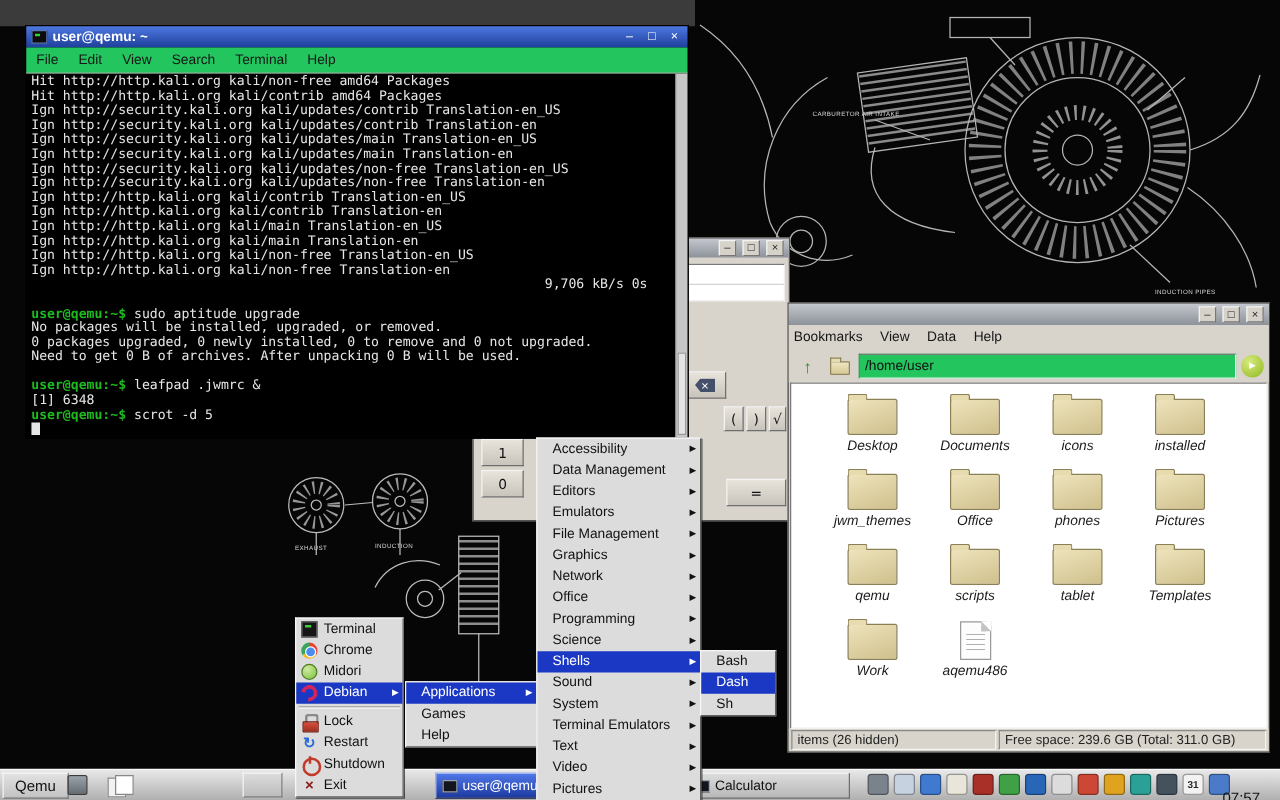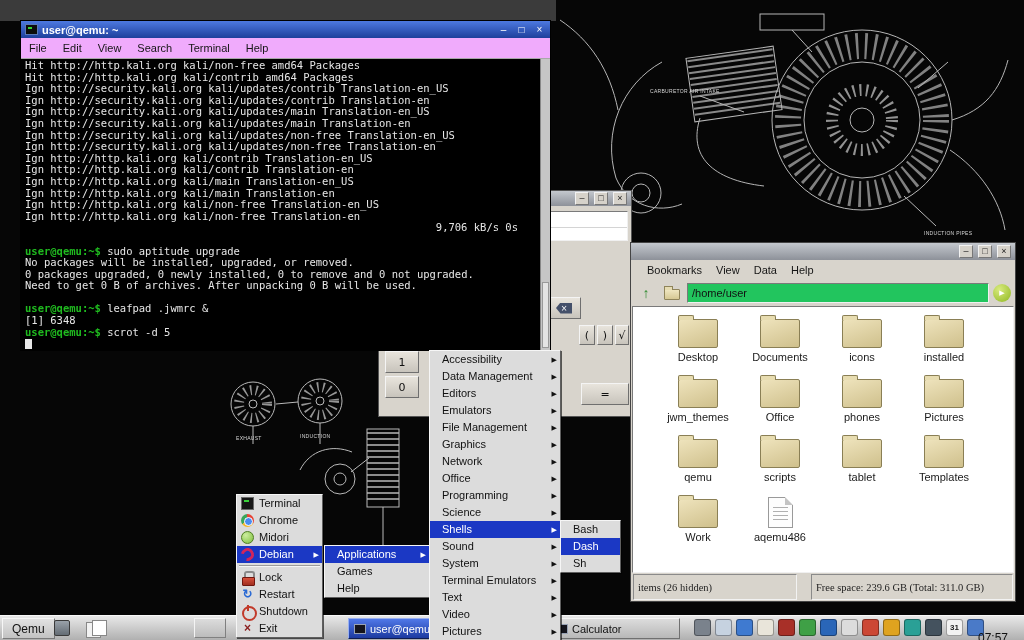--- a/index.html
+++ b/index.html
@@ -13,21 +13,21 @@
 
 .window{position:absolute;border:1px solid #000;}
 .titlebar{height:17px;display:flex;align-items:center;padding:0 4px;gap:4px;}
 .titlebar.active{background:linear-gradient(#4d79e0,var(--tbblue,#1e3f9c));}
 .titlebar.unfocused{background:linear-gradient(#c4c8ce,#8d9199);}
 .tb-title{font-size:11px;font-weight:bold;color:#fff;white-space:nowrap;overflow:hidden;}
 .titlebar.unfocused .tb-title{color:#eceff2;}
 .winbtns{margin-left:auto;display:flex;gap:5px;align-items:center;}
 .wb{font-size:10px;color:#fff;line-height:13px;width:13px;text-align:center;}
 .winbtns.boxed .wb{background:#d6d2ca;color:#222;border:1px solid;border-color:#f2f2f2 #777 #777 #f2f2f2;width:14px;height:13px;font-size:9px;line-height:11px;}
-.menubar{display:flex;align-items:center;font-size:11px;color:#161616;background:#f0abfc;}
+.menubar{display:flex;align-items:center;font-size:11px;color:#161616;background:#22c55e;}
 .menubar .mitem{padding:0 8px;}
 
 
 .term{left:20px;top:20px;width:531px;height:331px;background:#000;z-index:4;}
 .tb-ico{width:13px;height:11px;background:#0c0c0c;border:1px solid #5a78b8;position:relative;flex:none;}
 .tb-ico::after{content:"";position:absolute;left:2px;top:2px;width:4px;height:2px;background:#35d435;}
 .term .menubar{height:21px;border-bottom:1px solid #a8a8a8;}
 .term-body{position:relative;height:291px;background:#000;}
 .term-output{position:absolute;left:4px;top:1px;right:14px;bottom:0;font-family:"DejaVu Sans Mono",monospace;font-size:10.5px;line-height:11.6px;color:#e6e6e6;white-space:pre;overflow:hidden;}
 .trow{height:11.6px;}
@@ -50,39 +50,39 @@
 .cbtn.open-paren{left:200px;top:134px;width:16px;height:20px;}
 .cbtn.close-paren{left:218px;top:134px;width:16px;height:20px;}
 .cbtn.sqrt{left:236px;top:134px;width:14px;height:20px;}
 .cbtn.equals{left:202px;top:192px;width:48px;height:22px;}
 .bksp-shape{display:inline-block;background:#44506a;color:#fff;font-size:8px;line-height:11px;width:16px;height:11px;text-align:center;clip-path:polygon(28% 0,100% 0,100% 100%,28% 100%,0 50%);}
 
 
 .fm{left:630px;top:242px;width:386px;height:360px;background:#d8d4cc;border-color:#444;display:flex;flex-direction:column;z-index:3;}
 .fm .menubar{height:19px;background:#d8d4cc;}
 .fm .menubar .mitem{padding:0 7px;}
-.fm .menubar .mitem:first-child{padding-left:4px;margin-left:12px;}
+.fm .menubar .mitem:first-child{padding-left:4px;}
 .fm-toolbar{height:27px;display:flex;align-items:center;gap:4px;padding:0 4px;background:#d8d4cc;}
 .tool-btn{width:22px;height:21px;display:flex;align-items:center;justify-content:center;flex:none;}
 .up-arrow{color:#2e8b2e;font-weight:bold;font-size:14px;line-height:14px;}
 .mini-folder{width:16px;height:11px;background:linear-gradient(#efe6c0,#d6c894);border:1px solid #8f845a;border-radius:1px;position:relative;margin-top:3px;}
 .mini-folder::before{content:"";position:absolute;top:-4px;left:-1px;width:7px;height:3px;background:#e6dcb2;border:1px solid #8f845a;border-bottom:none;}
 .fm-address{flex:1;height:20px;background:#22c55e;border:1px solid;border-color:#7a7a7a #f0f0f0 #f0f0f0 #7a7a7a;font-size:11px;padding:0 4px;font-family:"Liberation Sans",sans-serif;color:#111;outline:none;}
 .go-btn{width:18px;height:18px;border-radius:50%;background:radial-gradient(circle at 35% 30%,#d8ea7e,#8fb820);display:flex;align-items:center;justify-content:center;flex:none;}
 .go-arrow{color:#fff;font-size:7px;line-height:7px;}
 .fm-view{flex:1;background:#fff;border:1px solid;border-color:#7a7a7a #f0f0f0 #f0f0f0 #7a7a7a;margin:0 1px;position:relative;overflow:hidden;}
 .fm-grid{position:absolute;left:24px;top:6px;right:0;bottom:0;display:grid;grid-template-columns:repeat(4,82px);grid-auto-rows:60px;}
 .fitem{display:flex;flex-direction:column;align-items:center;padding-top:2px;}
 .ficon.folder{width:40px;height:29px;background:linear-gradient(160deg,#eee3bc,#cfc08c);border:1px solid #8a7f55;border-radius:2px;position:relative;margin-top:4px;}
 .ficon.folder::before{content:"";position:absolute;top:-5px;left:-1px;width:14px;height:4px;background:#e7dcb0;border:1px solid #8a7f55;border-bottom:none;border-radius:2px 2px 0 0;}
 .ficon.file{width:25px;height:31px;background:#fdfdfd;border:1px solid #9a9a9a;position:relative;margin-top:2px;}
 .ficon.file::before{content:"";position:absolute;top:-1px;right:-1px;border:4px solid;border-color:#fff #fff #c4c4c4 #c4c4c4;}
 .ficon.file::after{content:"";position:absolute;left:4px;right:4px;top:9px;height:15px;background:repeating-linear-gradient(#b0b0b0 0 1px,transparent 1px 4px);}
-.flabel{font-size:11px;color:#1a1a1a;margin-top:3px;white-space:nowrap;}
-.fm-status{height:28px;display:flex;gap:14px;padding:1px 2px;background:#d8d4cc;font-size:10.5px;color:#222;font-family:Liberation Serif, serif;}
+.flabel{font-size:11px;color:#1a1a1a;margin-top:3px;white-space:nowrap;font-style:italic;}
+.fm-status{height:18px;display:flex;gap:2px;padding:1px 2px;background:#d8d4cc;font-size:10.5px;color:#222;}
 .status-panel{border:1px solid;border-color:#8a8a8a #f2f2f2 #f2f2f2 #8a8a8a;display:flex;align-items:center;padding:0 4px;white-space:nowrap;overflow:hidden;}
 .status-left{width:164px;flex:none;}
 .status-right{flex:1;}
 
 
 .menu{position:absolute;background:#dcdcdc;border:1px solid;border-color:#f6f6f6 #5f5f5f #5f5f5f #f6f6f6;font-size:11px;color:#111;z-index:6;box-shadow:1px 1px 0 rgba(0,0,0,.6);}
 .menu-item{position:relative;height:17px;line-height:17px;padding:0 16px 0 12px;white-space:nowrap;}
 .menu-item.hl{background:var(--hl,#1b38c4);color:#fff;}
 .mi-arrow{position:absolute;right:3px;top:0;font-size:7px;line-height:17px;}
 .menu-sep{height:6px;position:relative;}

